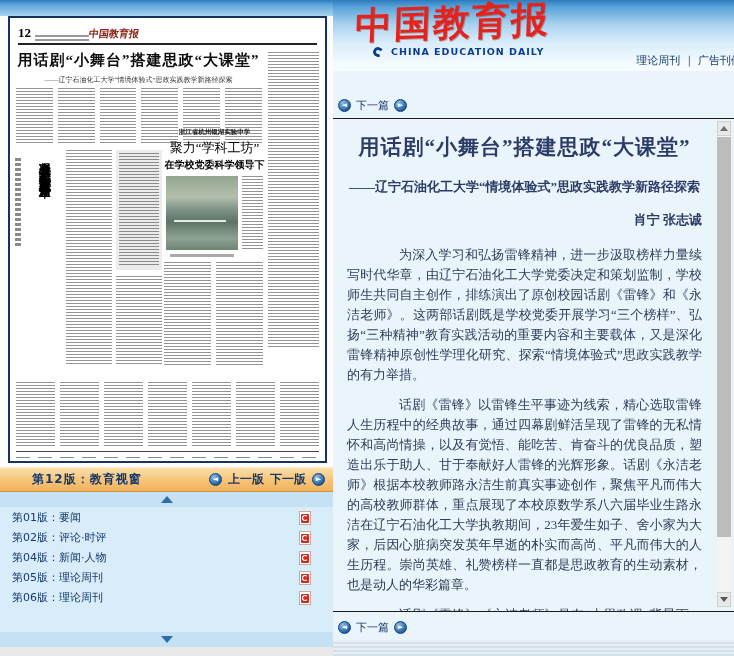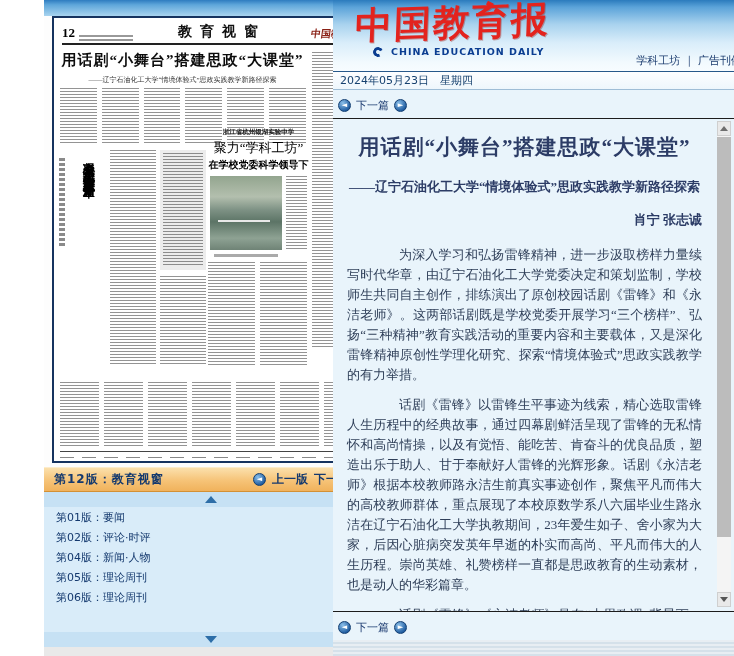--- a/index.html
+++ b/index.html
@@ -2,21 +2,21 @@
 <html><head>
 <meta charset="utf-8">
 <style>
   html,body{margin:0;padding:0;background:#fff;}
   .stage{position:relative;width:734px;height:656px;overflow:hidden;background:#fff;
          font-family:"DejaVu Sans","Liberation Sans",sans-serif;}
   .serif{font-family:"Liberation Serif","DejaVu Serif",serif;}
   i{font-style:normal;}
 
   
-  .left-panel{position:absolute;left:0;top:0;width:333px;height:656px;background:#fdfdfd;margin-left:44px;}
+  .left-panel{position:absolute;left:0;top:0;width:333px;height:656px;background:#fdfdfd;}
   .lp-topstrip{position:absolute;left:0;top:0;width:333px;height:16px;
                background:linear-gradient(180deg,#2e7cc0 0%,#5ea6da 30%,#a9d4ef 100%);}
   
   .paper{position:absolute;left:8px;top:16px;width:319px;height:447px;background:#fff;
          border:2px solid #16335f;box-sizing:border-box;overflow:hidden;}
   .tx{background-image:repeating-linear-gradient(to bottom,rgba(60,60,60,.55) 0 1px,transparent 1px 3px);}
   .txv{background-image:repeating-linear-gradient(to bottom,rgba(60,60,60,.6) 0 3px,transparent 3px 5px);}
   .np-header{position:absolute;left:8px;right:8px;top:3px;height:24px;border-bottom:2px solid #222;
              display:flex;align-items:flex-end;padding-bottom:2px;box-sizing:border-box;}
   .np-pageno{font-size:13px;font-weight:bold;}
@@ -51,21 +51,21 @@
   .np-f-cols i{flex:1;}
   .np-cols-bottom{left:6px;width:303px;top:364px;height:64px;}
   .np-footline{position:absolute;left:6px;right:6px;top:433px;border-top:1px solid #444;height:0;}
   .np-foottx{position:absolute;left:6px;right:6px;top:437px;height:5px;
              background-image:repeating-linear-gradient(to right,#888 0 14px,transparent 14px 22px);background-size:auto 1px;background-repeat:repeat-x;background-position:0 2px;}
 
   
   .edition-bar{position:absolute;left:0;top:467px;width:333px;height:25px;
                background:linear-gradient(180deg,#fbe0ac 0%,#f6c377 55%,#f0b25c 100%);
                border-top:1px solid #fdeccb;border-bottom:1px solid #d39034;box-sizing:border-box;
-               display:flex;align-items:center;font-size:12px;color:#14396e;}
+               display:flex;align-items:center;font-size:12px;color:#14396e;padding-left:22px;}
   .eb-label{margin-left:10px;font-weight:bold;letter-spacing:1px;}
   .eb-nav{margin-left:auto;margin-right:8px;display:flex;align-items:center;gap:6px;}
   .eb-nav a{color:#14396e;text-decoration:none;font-weight:bold;font-family:Liberation Mono, monospace;}
   .nav-circle{display:inline-flex;width:13px;height:13px;border-radius:50%;
               background:radial-gradient(circle at 35% 30%,#8cc0ea,#1d5a9e 75%);
               border:1px solid #123f73;box-sizing:border-box;color:#fff;font-size:7px;
               align-items:center;justify-content:center;line-height:1;}
   
   .lp-list-bg{position:absolute;left:0;top:492px;width:333px;height:155px;background:#d9ecf9;}
   .tri-strip{position:absolute;left:0;width:333px;height:15px;background:#c6e1f4;
@@ -139,21 +139,20 @@
   <div class="left-panel">
     <div class="lp-topstrip"></div>
 
     <div class="paper serif">
       <div class="np-header">
         <span class="np-pageno">12</span>
         <span class="np-datebars">
             <i></i>
             <i></i>
           </span>
-        <span class="np-section">教育视窗</span>
         <span class="np-masthead">中国教育报</span>
       </div>
 
       <div class="np-headline">用话剧“小舞台”搭建思政“大课堂”</div>
       <div class="np-subline">——辽宁石油化工大学“情境体验式”思政实践教学新路径探索</div>
 
       <div class="np-cols np-cols-top">
         <i class="tx"></i>
           <i class="tx"></i>
           <i class="tx"></i>
@@ -252,27 +251,26 @@
   </div>
 
   <div class="right-panel">
     <div class="rp-header">
       <div class="rp-logo serif">中国教育报</div>
       <div class="rp-logosub">
         <span class="globe-icon"></span>
         <span>CHINA EDUCATION DAILY</span>
       </div>
       <div class="rp-links">
-        <a>学科工坊</a>
+        <a>理论周刊</a>
         <span>｜</span>
         <a>广告刊例</a>
       </div>
     </div>
 
-    <div class="rp-datebar">2024年05月23日　星期四</div>
 
     <div class="rp-content">
       <div class="article-nav top">
         <span class="nav-circle">◄</span>
         <a class="nav-label">下一篇</a>
         <span class="nav-circle">►</span>
       </div>
 
       <div class="article-viewport">
         <div class="article-body serif">

